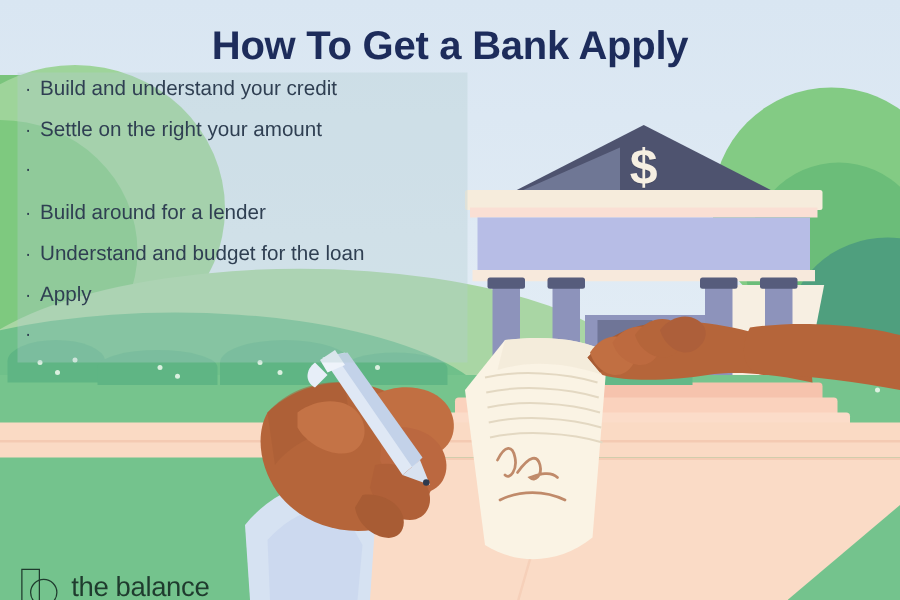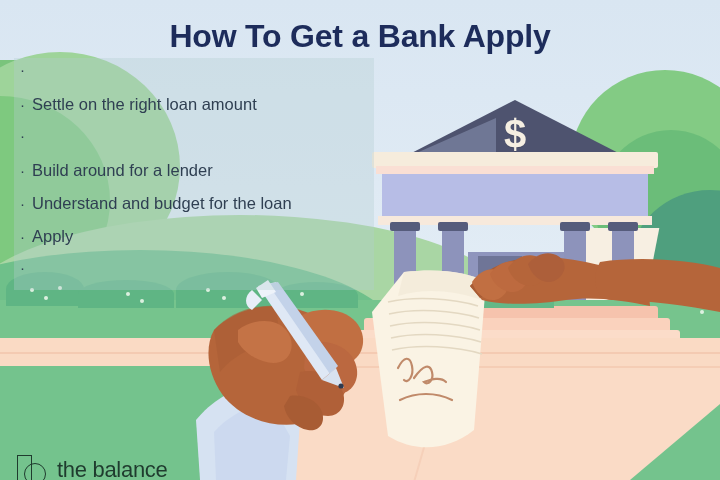--- a/index.html
+++ b/index.html
@@ -239,24 +239,25 @@
     </g>
   </svg>
 
   <div class="panel"></div>
 
   <div class="title">How To Get a Bank Apply</div>
 
   <ul class="bullets" id="bullet-list">
       <li>
         <span class="bul">·</span>
-      </li>
-      <li>
-        <span class="bul">·</span>
-        <span>Settle on the right loan amount</span>
+        <span>Build and understand your credit</span>
+      </li>
+      <li>
+        <span class="bul">·</span>
+        <span>Settle on the right your amount</span>
       </li>
       <li>
         <span class="bul">·</span>
       </li>
       <li>
         <span class="bul">·</span>
         <span>Build around for a lender</span>
       </li>
       <li>
         <span class="bul">·</span>

